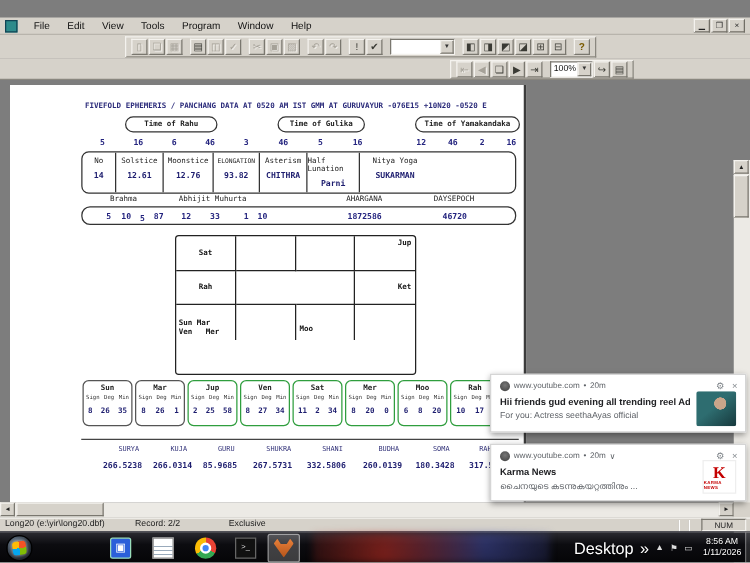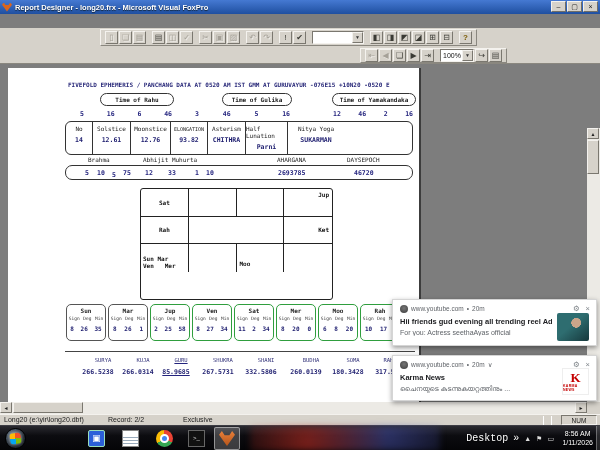--- a/index.html
+++ b/index.html
@@ -109,21 +109,21 @@
   .pbox.dark { border-color:#555; } .pbox.green { border-color:#2f9e3e; }
   .pname { font-size:6px; font-weight:bold; color:#222; text-align:center; margin-top:2px; }
   .psub { display:flex; justify-content:space-around; font-size:4.5px; color:#333; margin-top:2px; }
   .pvals { display:flex; justify-content:space-around; font-size:6px; font-weight:bold;
     color:#1c1c6e; margin-top:4px; }
 
   .hline { position:absolute; left:57px; top:283px; width:350px; height:1px; background:#444; }
   .lons { position:absolute; left:0; top:289px; width:413px; height:30px; }
   .lon { position:absolute; width:44px; text-align:center; }
   .lons .lon:nth-of-type(1){left:68px;} .lons .lon:nth-of-type(2){left:108px;}
-  .lons .lon:nth-of-type(3){left:146px;text-decoration:underline;} .lons .lon:nth-of-type(4){left:188px;}
+  .lons .lon:nth-of-type(3){left:146px;} .lons .lon:nth-of-type(4){left:188px;}
   .lons .lon:nth-of-type(5){left:231px;} .lons .lon:nth-of-type(6){left:276px;}
   .lons .lon:nth-of-type(7){left:318px;} .lons .lon:nth-of-type(8){left:355px;}
   .lname { font-size:5.5px; color:#33337a; padding-left:10px; }
   .lval { font-size:6.5px; font-weight:bold; color:#1c1c6e; margin-top:5px; }
 
   
   .vscroll { position:absolute; left:587px; top:64px; width:13px; height:338px; background:#eceae5; }
   .hscroll { position:absolute; left:0; top:402px; width:587px; height:12px; background:#eceae5; }
   .sbtn { position:absolute; width:12px; height:11px; background:#d6d2ca; border:1px solid;
     border-color:#f4f2ee #7a776f #7a776f #f4f2ee; font-size:5px; color:#222; text-align:center;
@@ -169,21 +169,21 @@
     border-radius:50%; background:#4285f4; border:2px solid #fff; box-sizing:border-box; }
   .ic-cmd { left:188px; background:#111; border:1px solid #666; color:#ddd; font-size:6px;
     line-height:15px; text-align:center; }
   .fox-btn { position:absolute; left:214px; top:1px; width:26px; height:23px;
     background:rgba(255,255,255,.22); border:1px solid rgba(255,255,255,.45); border-radius:2px;
     display:flex; align-items:center; justify-content:center; }
   .ic-fox { width:16px; height:15px; background:linear-gradient(#e8803a,#b5541a);
     clip-path:polygon(50% 100%, 0 25%, 18% 0, 35% 28%, 65% 28%, 82% 0, 100% 25%); }
   .tray { position:absolute; right:46px; top:0; height:25px; display:flex; align-items:center;
     gap:5px; color:#eee; }
-  .tray-desktop { font-size:10px; color:#fff; text-shadow:0 1px 1px #000;font-family:Liberation Mono, monospace; }
+  .tray-desktop { font-size:13px; color:#fff; text-shadow:0 1px 1px #000; }
   .tray-glyph { font-size:7px; color:#ddd; }
   .clock { position:absolute; right:7px; top:3px; text-align:center; color:#fff; font-size:7px;
     line-height:9px; text-shadow:0 1px 1px #000; }
   .show-desktop { position:absolute; right:0; top:0; width:4px; height:25px;
     background:rgba(255,255,255,.12); border-left:1px solid rgba(255,255,255,.3); }
 
   
   .toast { position:absolute; left:392px; width:205px; background:#fff; border:1px solid #d5d5d5;
     box-shadow:0 2px 5px rgba(0,0,0,.4); z-index:50; }
   .toast1 { top:299px; height:47px; } .toast2 { top:355px; height:46px; }
@@ -201,30 +201,39 @@
     display:flex; flex-direction:column; align-items:center; justify-content:center; background:#fff; }
   .t-logo .k { color:#c40000; font-weight:bold; font-size:13px; line-height:12px;
     font-family:"Liberation Serif", serif; }
   .t-logo .kn { color:#c40000; font-size:3.5px; font-weight:bold; letter-spacing:.3px; }
 </style>
 </head>
 <body>
 
 <div id="screen">
 
-  <div class="titlebar">
-    <div class="app-icon"></div>
-    <div class="title-text">Report Designer - long20.frx - Microsoft Visual FoxPro</div>
-    <div class="win-btns">
-      <div class="wbtn">–</div>
-      <div class="wbtn">▢</div>
-      <div class="wbtn">×</div>
-    </div>
-  </div>
-
+
+  <div class="menubar">
+    <div class="child-icon"></div>
+    <div style="display:flex">
+
+    <div class="menu-item">File</div>
+        <div class="menu-item">Edit</div>
+        <div class="menu-item">View</div>
+        <div class="menu-item">Tools</div>
+        <div class="menu-item">Program</div>
+        <div class="menu-item">Window</div>
+        <div class="menu-item">Help</div>
+      </div>
+    <div class="mdi-btns">
+      <div class="mdibtn">▁</div>
+      <div class="mdibtn">❐</div>
+      <div class="mdibtn">×</div>
+    </div>
+  </div>
 
   <div class="tb1row">
     <div class="tpanel" style="left:100px;">
       <div class="tgroup">
           <div class="tbtn disabled">
             <span>▯</span>
           </div>
           <div class="tbtn disabled">
             <span>❏</span>
           </div>
@@ -405,26 +414,26 @@
 
       <div class="dlabel dl1">Brahma</div>
       <div class="dlabel dl2">Abhijit Muhurta</div>
       <div class="dlabel dl3">AHARGANA</div>
       <div class="dlabel dl4">DAYSEPOCH</div>
 
       <div class="dbox">
         <span style="left:19px">5</span>
         <span style="left:31px">10</span>
         <span style="left:46px;top:5px">5</span>
-        <span style="left:57px">75</span>
+        <span style="left:57px">87</span>
         <span style="left:79px">12</span>
         <span style="left:102px">33</span>
         <span style="left:129px">1</span>
         <span style="left:140px">10</span>
-        <span style="left:212px">2693785</span>
+        <span style="left:212px">1872586</span>
         <span style="left:288px">46720</span>
       </div>
 
       <div class="chart">
         <div class="cc">Sat</div>
         <div class="cc"></div>
         <div class="cc"></div>
         <div class="cc noR cell-jup">Jup</div>
 
         <div class="cc">Rah</div>

